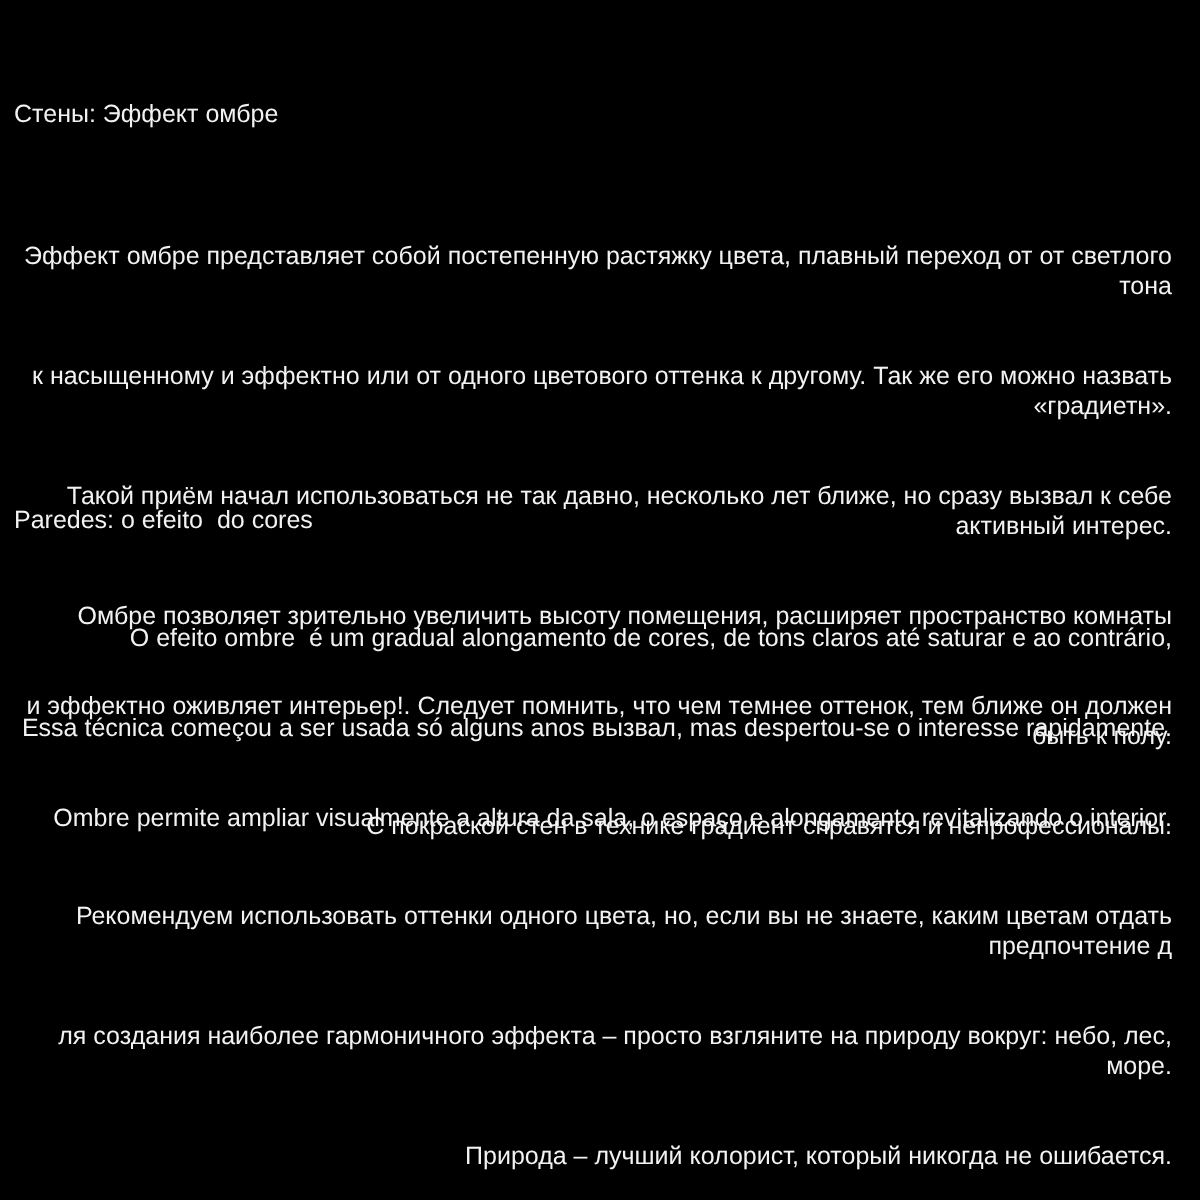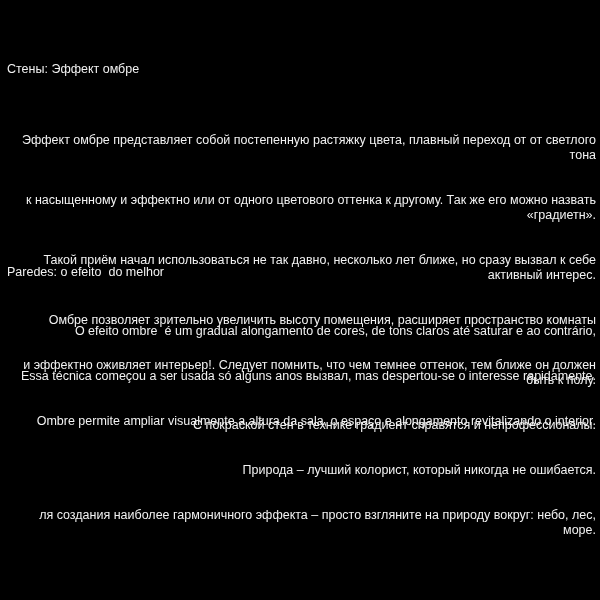--- a/index.html
+++ b/index.html
@@ -17,23 +17,22 @@
       background: #000000;
       font-family: "Liberation Sans", "DejaVu Sans", sans-serif;
       font-size: 12.5px;
       line-height: 15px;
       color: #f2f2f2;
       -webkit-font-smoothing: antialiased;
     }
     .block {
       position: absolute;
       left: 7px;
-      right: 4px;
+      right: 14px;
       white-space: pre-wrap;
-      margin-top: 12px;
     }
     .title-ru { top: 50px; }
     .para-ru  { top: 91px; }
     .title-pt { top: 253px; }
     .para-pt  { top: 282px; }
     .line {
       white-space: pre-wrap;
       min-height: 15px;
       text-align: right;
     }
@@ -45,26 +44,27 @@
 
   <div class="block title-ru">Стены: Эффект омбре</div>
 
   <div class="block para-ru">
     <div class="line">Эффект омбре представляет собой постепенную растяжку цвета, плавный переход от от светлого тона</div>
     <div class="line">к насыщенному и эффектно или от одного цветового оттенка к другому. Так же его можно назвать «градиетн».</div>
     <div class="line">Такой приём начал использоваться не так давно, несколько лет ближе, но сразу вызвал к себе активный интерес.</div>
     <div class="line">Омбре позволяет зрительно увеличить высоту помещения, расширяет пространство комнаты</div>
     <div class="line">и эффектно оживляет интерьер!. Следует помнить, что чем темнее оттенок, тем ближе он должен быть к полу.</div>
     <div class="line">С покраской стен в технике градиент справятся и непрофессионалы.</div>
+    <div class="line">Рекомендуем использовать оттенки одного цвета, но, если вы не знаете, каким цветам отдать предпочтение д</div>
+    <div class="line">ля создания наиболее гармоничного эффекта – просто взгляните на природу вокруг: небо, лес, море.</div>
     <div class="line">Природа – лучший колорист, который никогда не ошибается.</div>
-    <div class="line">ля создания наиболее гармоничного эффекта – просто взгляните на природу вокруг: небо, лес, море.</div>
     
   </div>
 
-  <div class="block title-pt">Paredes: o efeito  do melhor</div>
+  <div class="block title-pt">Paredes: o efeito  do cores</div>
 
   <div class="block para-pt">
     <div class="line">O efeito ombre  é um gradual alongamento de cores, de tons claros até saturar e ao contrário,</div>
     <div class="line">Essa técnica começou a ser usada só alguns anos вызвал, mas despertou-se o interesse rapidamente.</div>
     <div class="line">Ombre permite ampliar visualmente a altura da sala, o espaço e alongamento revitalizando o interior.</div>
     
     
   </div>
 
 </div>

